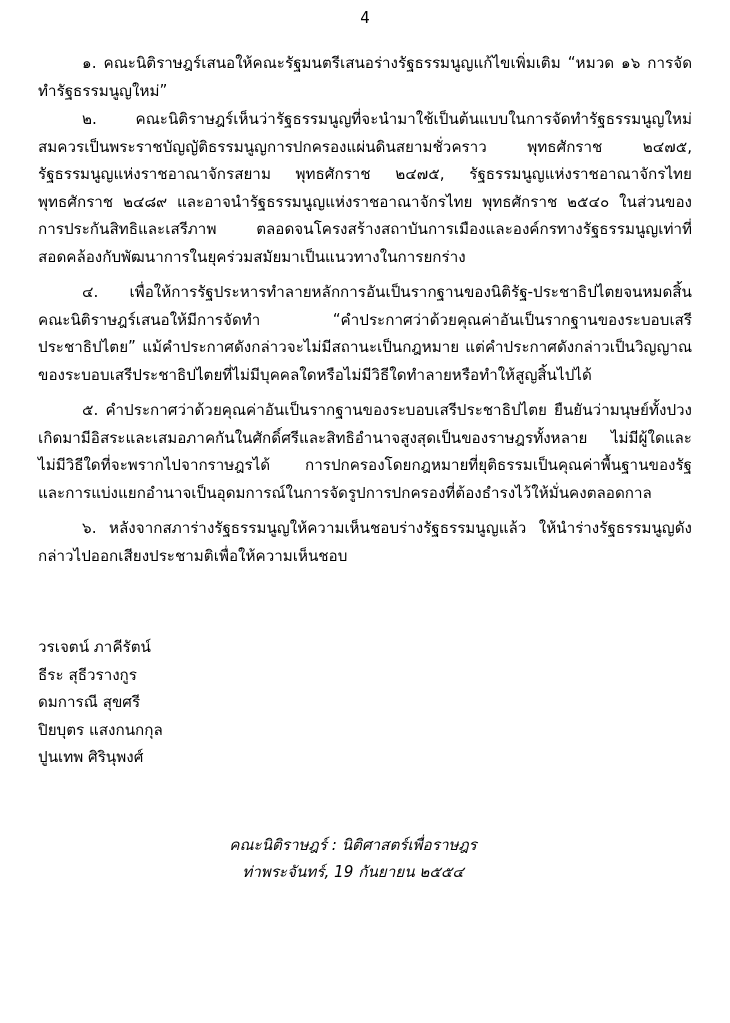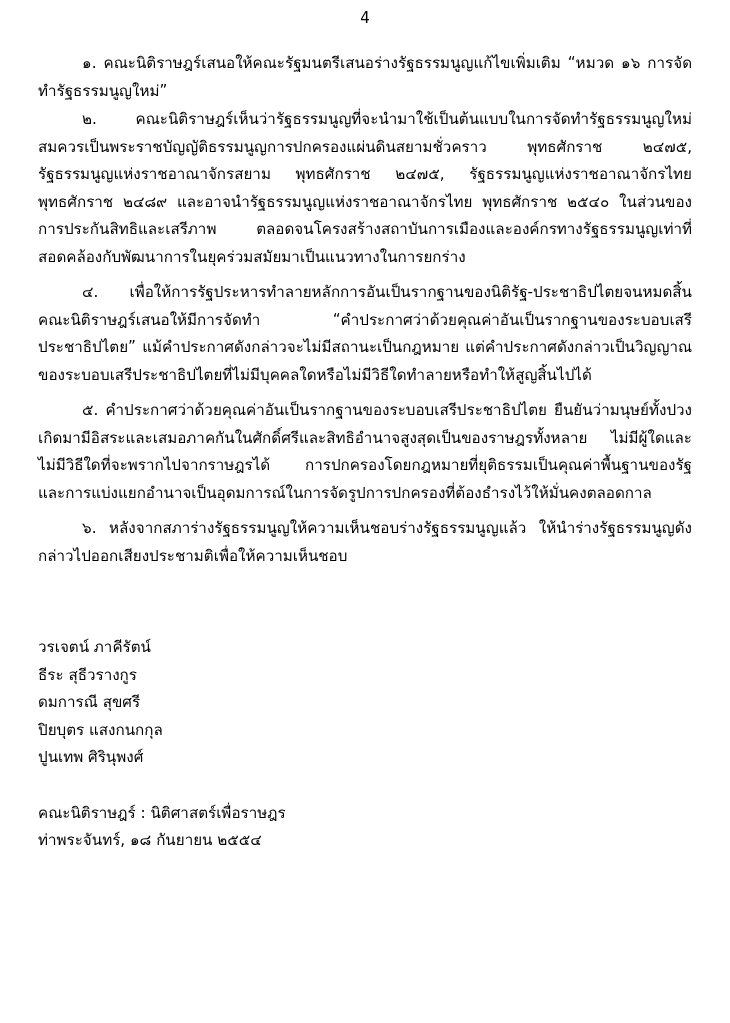--- a/index.html
+++ b/index.html
@@ -44,25 +44,26 @@
     margin-top: 64px;
     text-align: left;
     font-size: 15.2px;
     line-height: 27.5px;
     padding-right: 24px;
   }
   .signatures div {
     white-space: nowrap;
   }
   .footer-block {
-    margin-top: 28px;
-    text-align: left;
+    margin-top: 60px;
+    text-align: center;
     font-size: 15.2px;
     line-height: 27.5px;
     padding-right: 24px;
+    font-style: italic;
   }
   .footer-block div {
     white-space: nowrap;
   }
 </style>
 </head>
 <body>
 
 <div class="page">
 
@@ -79,16 +80,16 @@
   <div class="signatures">
     <div>วรเจตน์ ภาคีรัตน์</div>
     <div>ธีระ สุธีวรางกูร</div>
     <div>ดมการณี สุขศรี</div>
     <div>ปิยบุตร แสงกนกกุล</div>
     <div>ปูนเทพ ศิรินุพงศ์</div>
   </div>
 
   <div class="footer-block">
     <div>คณะนิติราษฎร์ : นิติศาสตร์เพื่อราษฎร</div>
-    <div>ท่าพระจันทร์, ๑๘ กันยายน ๒๕๕๔</div>
+    <div>ท่าพระจันทร์, 19 กันยายน ๒๕๕๔</div>
   </div>
 
 </div>
 
 </body></html>

